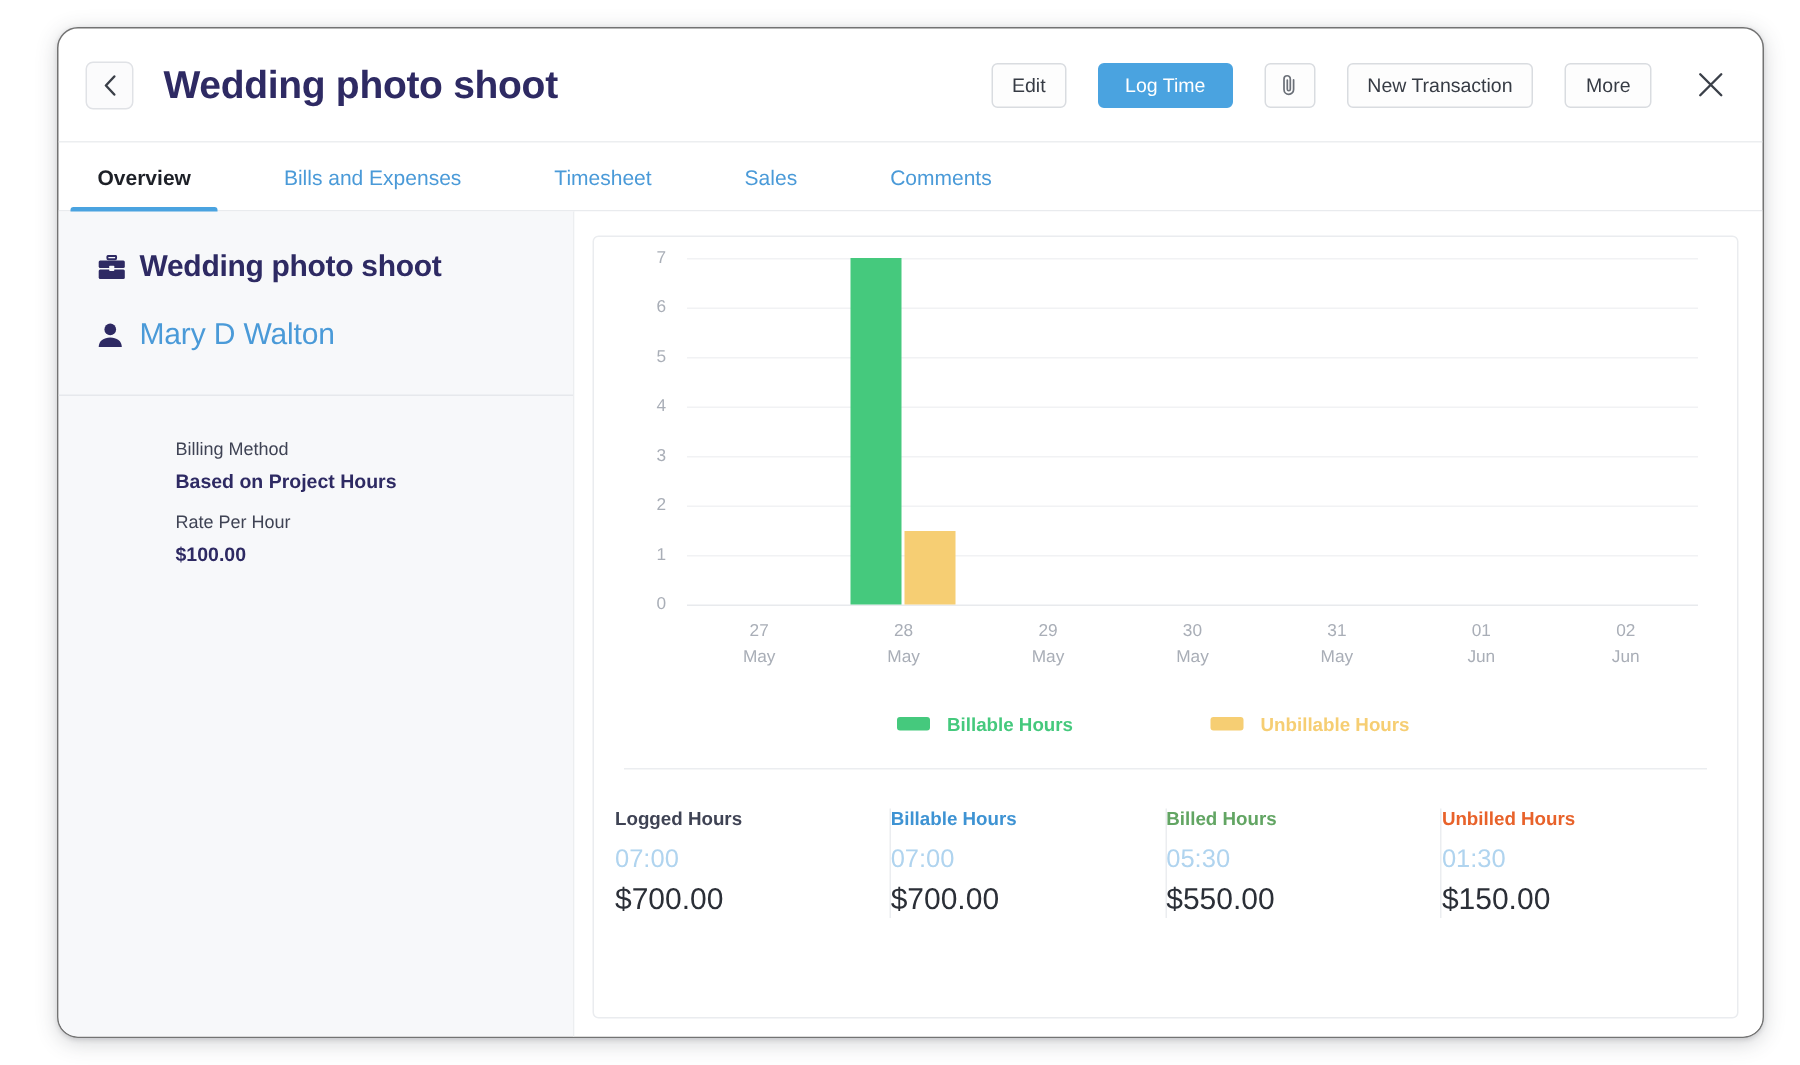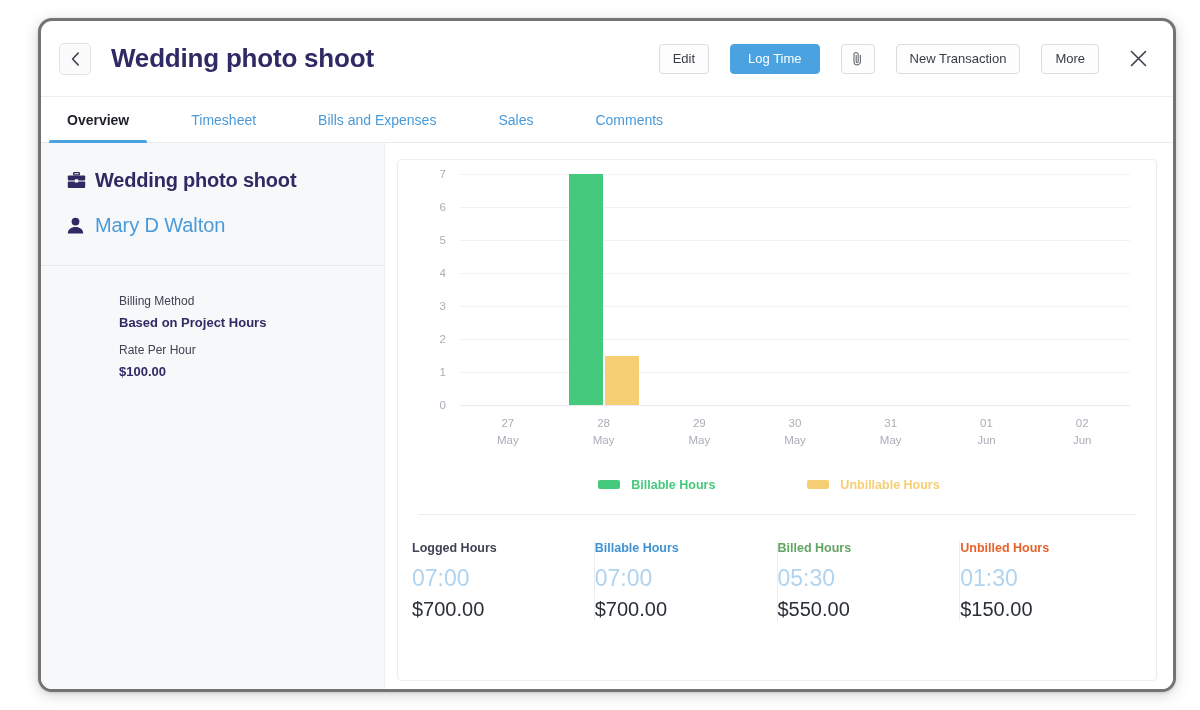--- a/index.html
+++ b/index.html
@@ -8,21 +8,21 @@
     background: #ffffff;
     font-family: "Liberation Sans", sans-serif;
     -webkit-font-smoothing: antialiased;
   }
   #app {
     position: absolute;
     left: 38px; top: 18px;
     width: 1138px; height: 674px;
     background: #ffffff;
     border-radius: 14px;
-    border: 3px solid #737373;
+    border: 1px solid #737373;
     box-shadow: 0 3px 14px rgba(60,64,72,0.22), 0 1px 3px rgba(60,64,72,0.16);
     overflow: hidden;
   }
 
   
   .header {
     height: 76px;
     display: flex; align-items: center;
     padding: 0 22px 0 18px;
     border-bottom: 1px solid #eceef0;
@@ -196,21 +196,21 @@
   .stats {
     display: flex;
     padding: 26px 14px 30px 14px;
   }
   .stat {
     flex: 1; text-align: left;
     border-right: 1px solid #ebedf0;
   }
   .stat:last-child { border-right: none; }
   .stat-label { font-size: 12.5px; font-weight: bold; margin-bottom: 10px; }
-  .stat-time { font-size: 23px; color: #b0d4ef; margin-bottom: 6px; }
+  .stat-time { font-size: 17px; color: #b0d4ef; margin-bottom: 6px; }
   .stat-amt { font-size: 20px; color: #2b2f37; }
 </style>
 </head>
 <body>
 
 <div id="app">
 
   <div class="header">
     <div class="back-btn">
       <svg width="9" height="14" viewBox="0 0 9 14">
@@ -232,22 +232,22 @@
       <div class="close-x">
         <svg width="17" height="17" viewBox="0 0 17 17">
           <path d="M1.5 1.5 15.5 15.5M15.5 1.5 1.5 15.5" stroke="#3b4049" stroke-width="1.6" stroke-linecap="round"></path>
         </svg>
       </div>
     </div>
   </div>
 
   <div class="tabs">
     <div class="tab active">Overview</div>
+    <div class="tab">Bills and Expenses</div>
     <div class="tab">Timesheet</div>
-    <div class="tab">Bills and Expenses</div>
     <div class="tab">Sales</div>
     <div class="tab">Comments</div>
   </div>
 
   <div class="body">
 
     <div class="sidebar">
       <div class="sidebar-top">
         <div class="side-row">
           <div class="side-ico">

